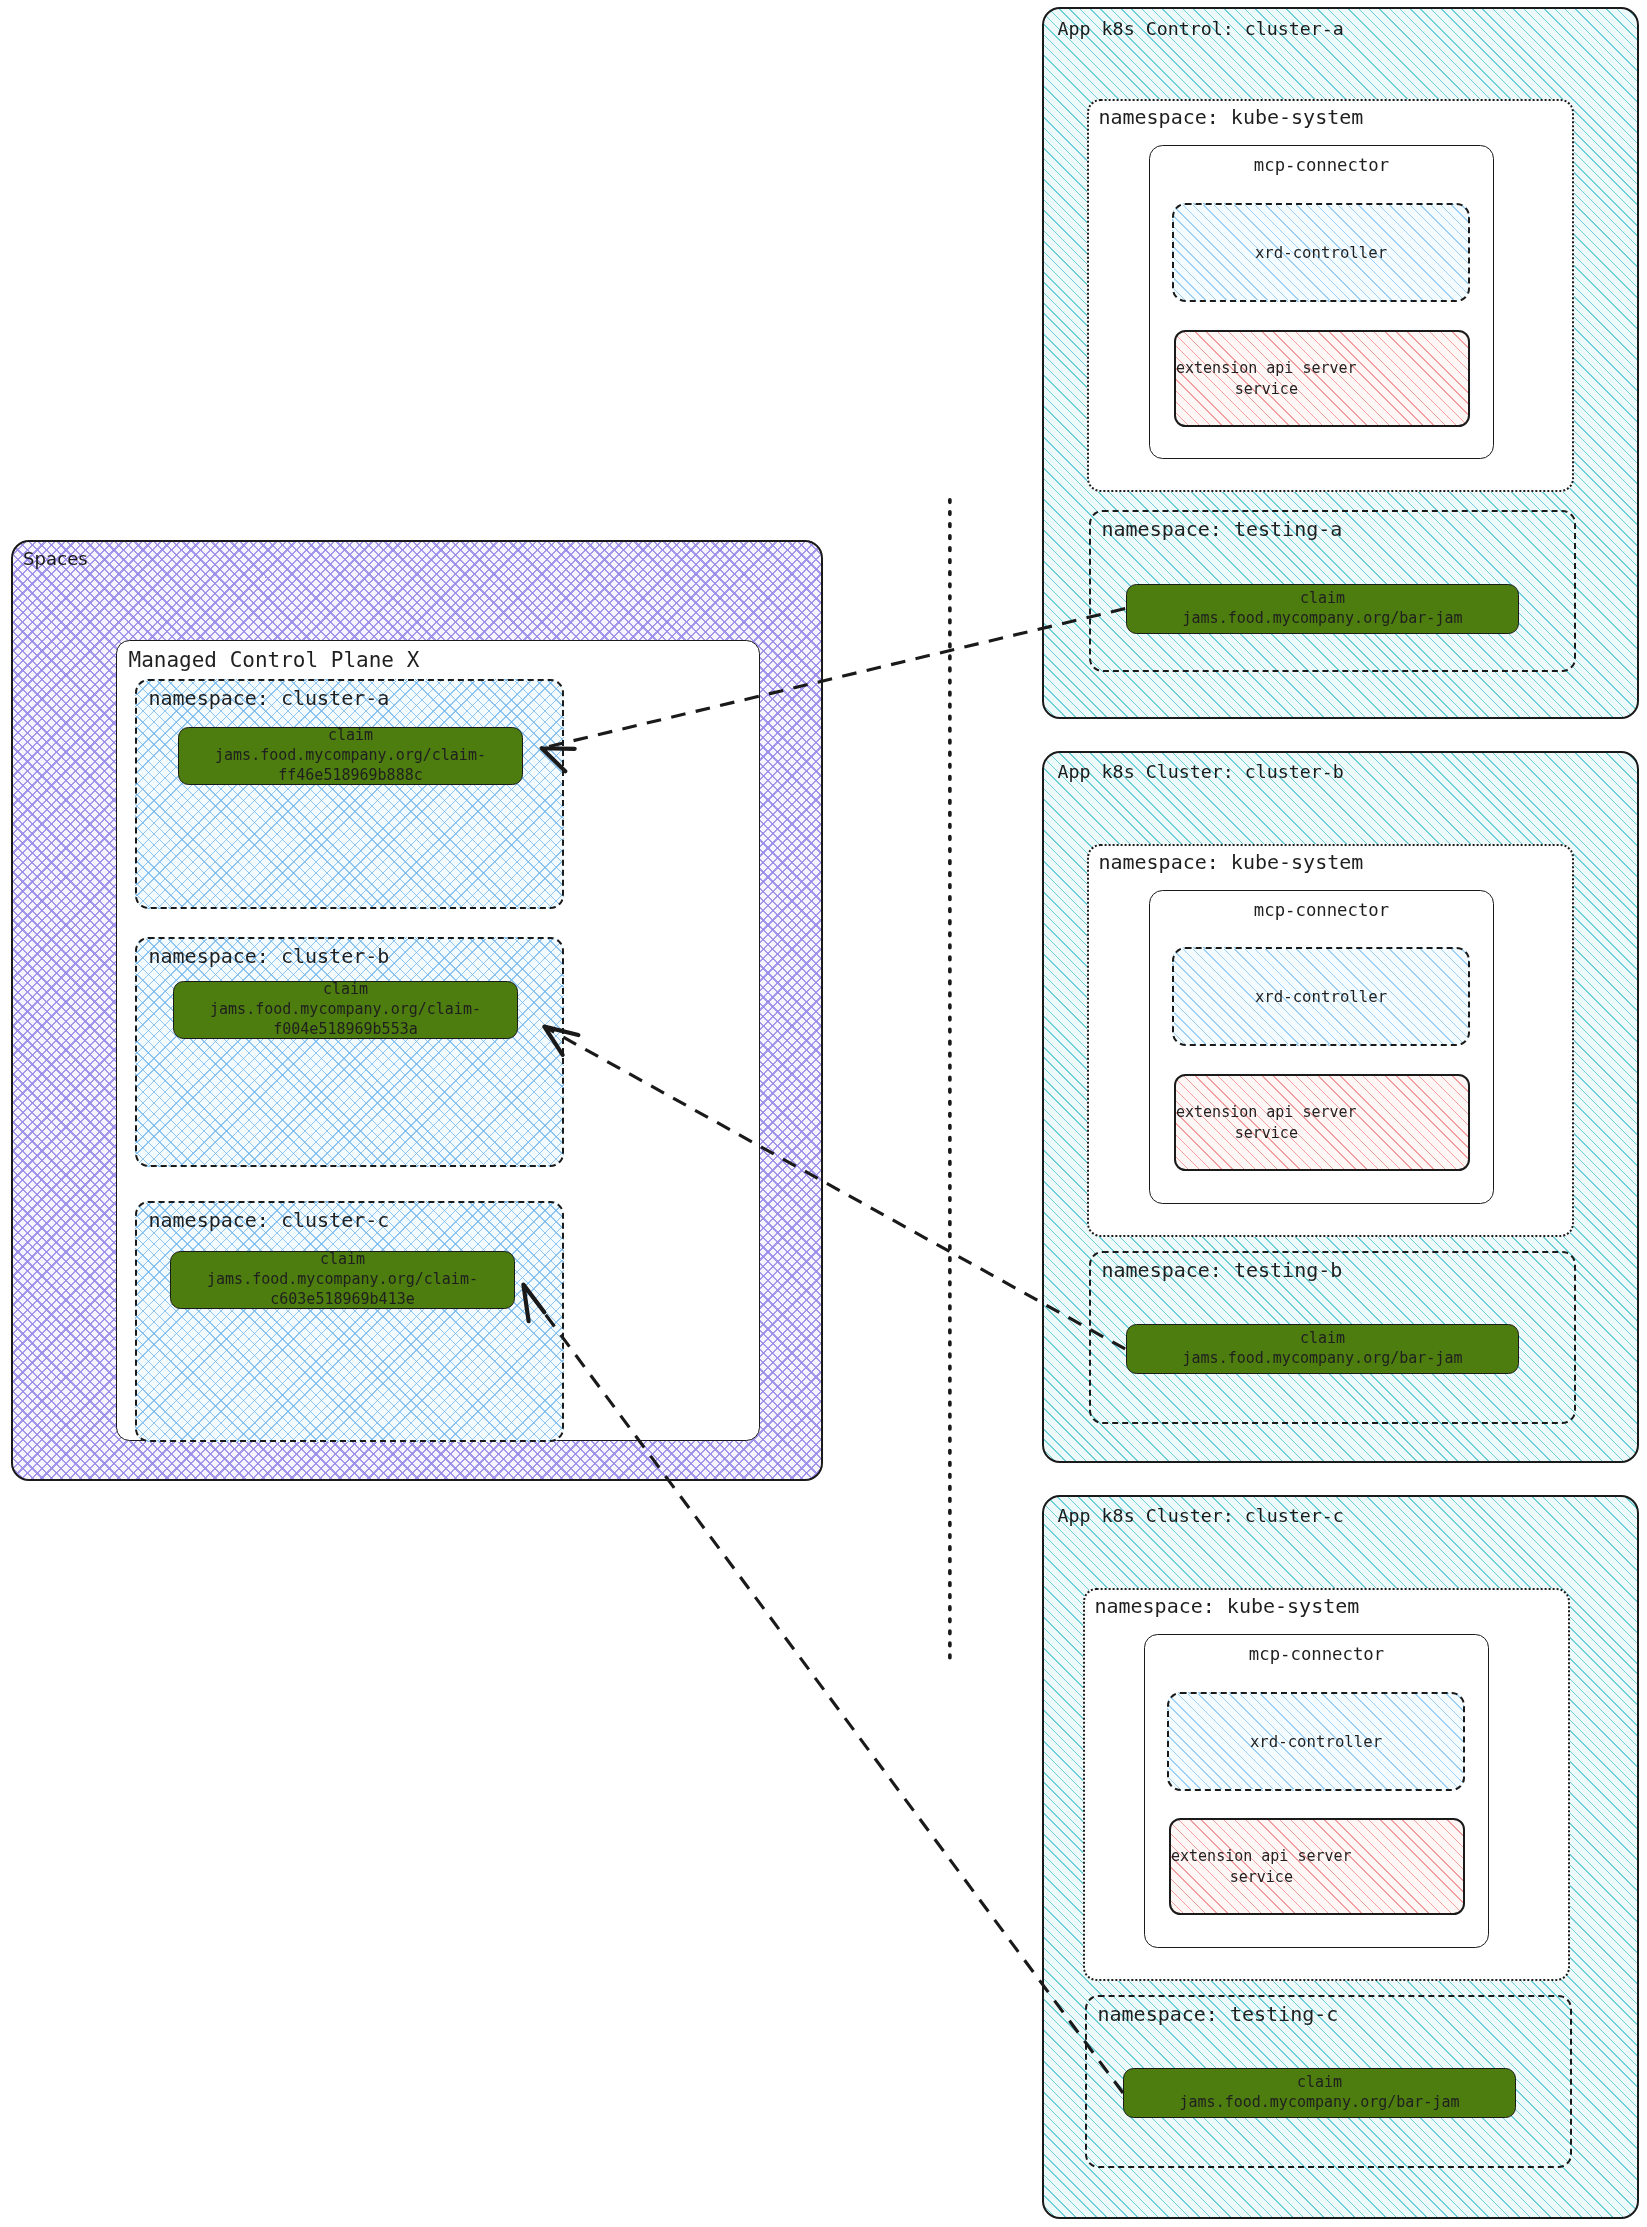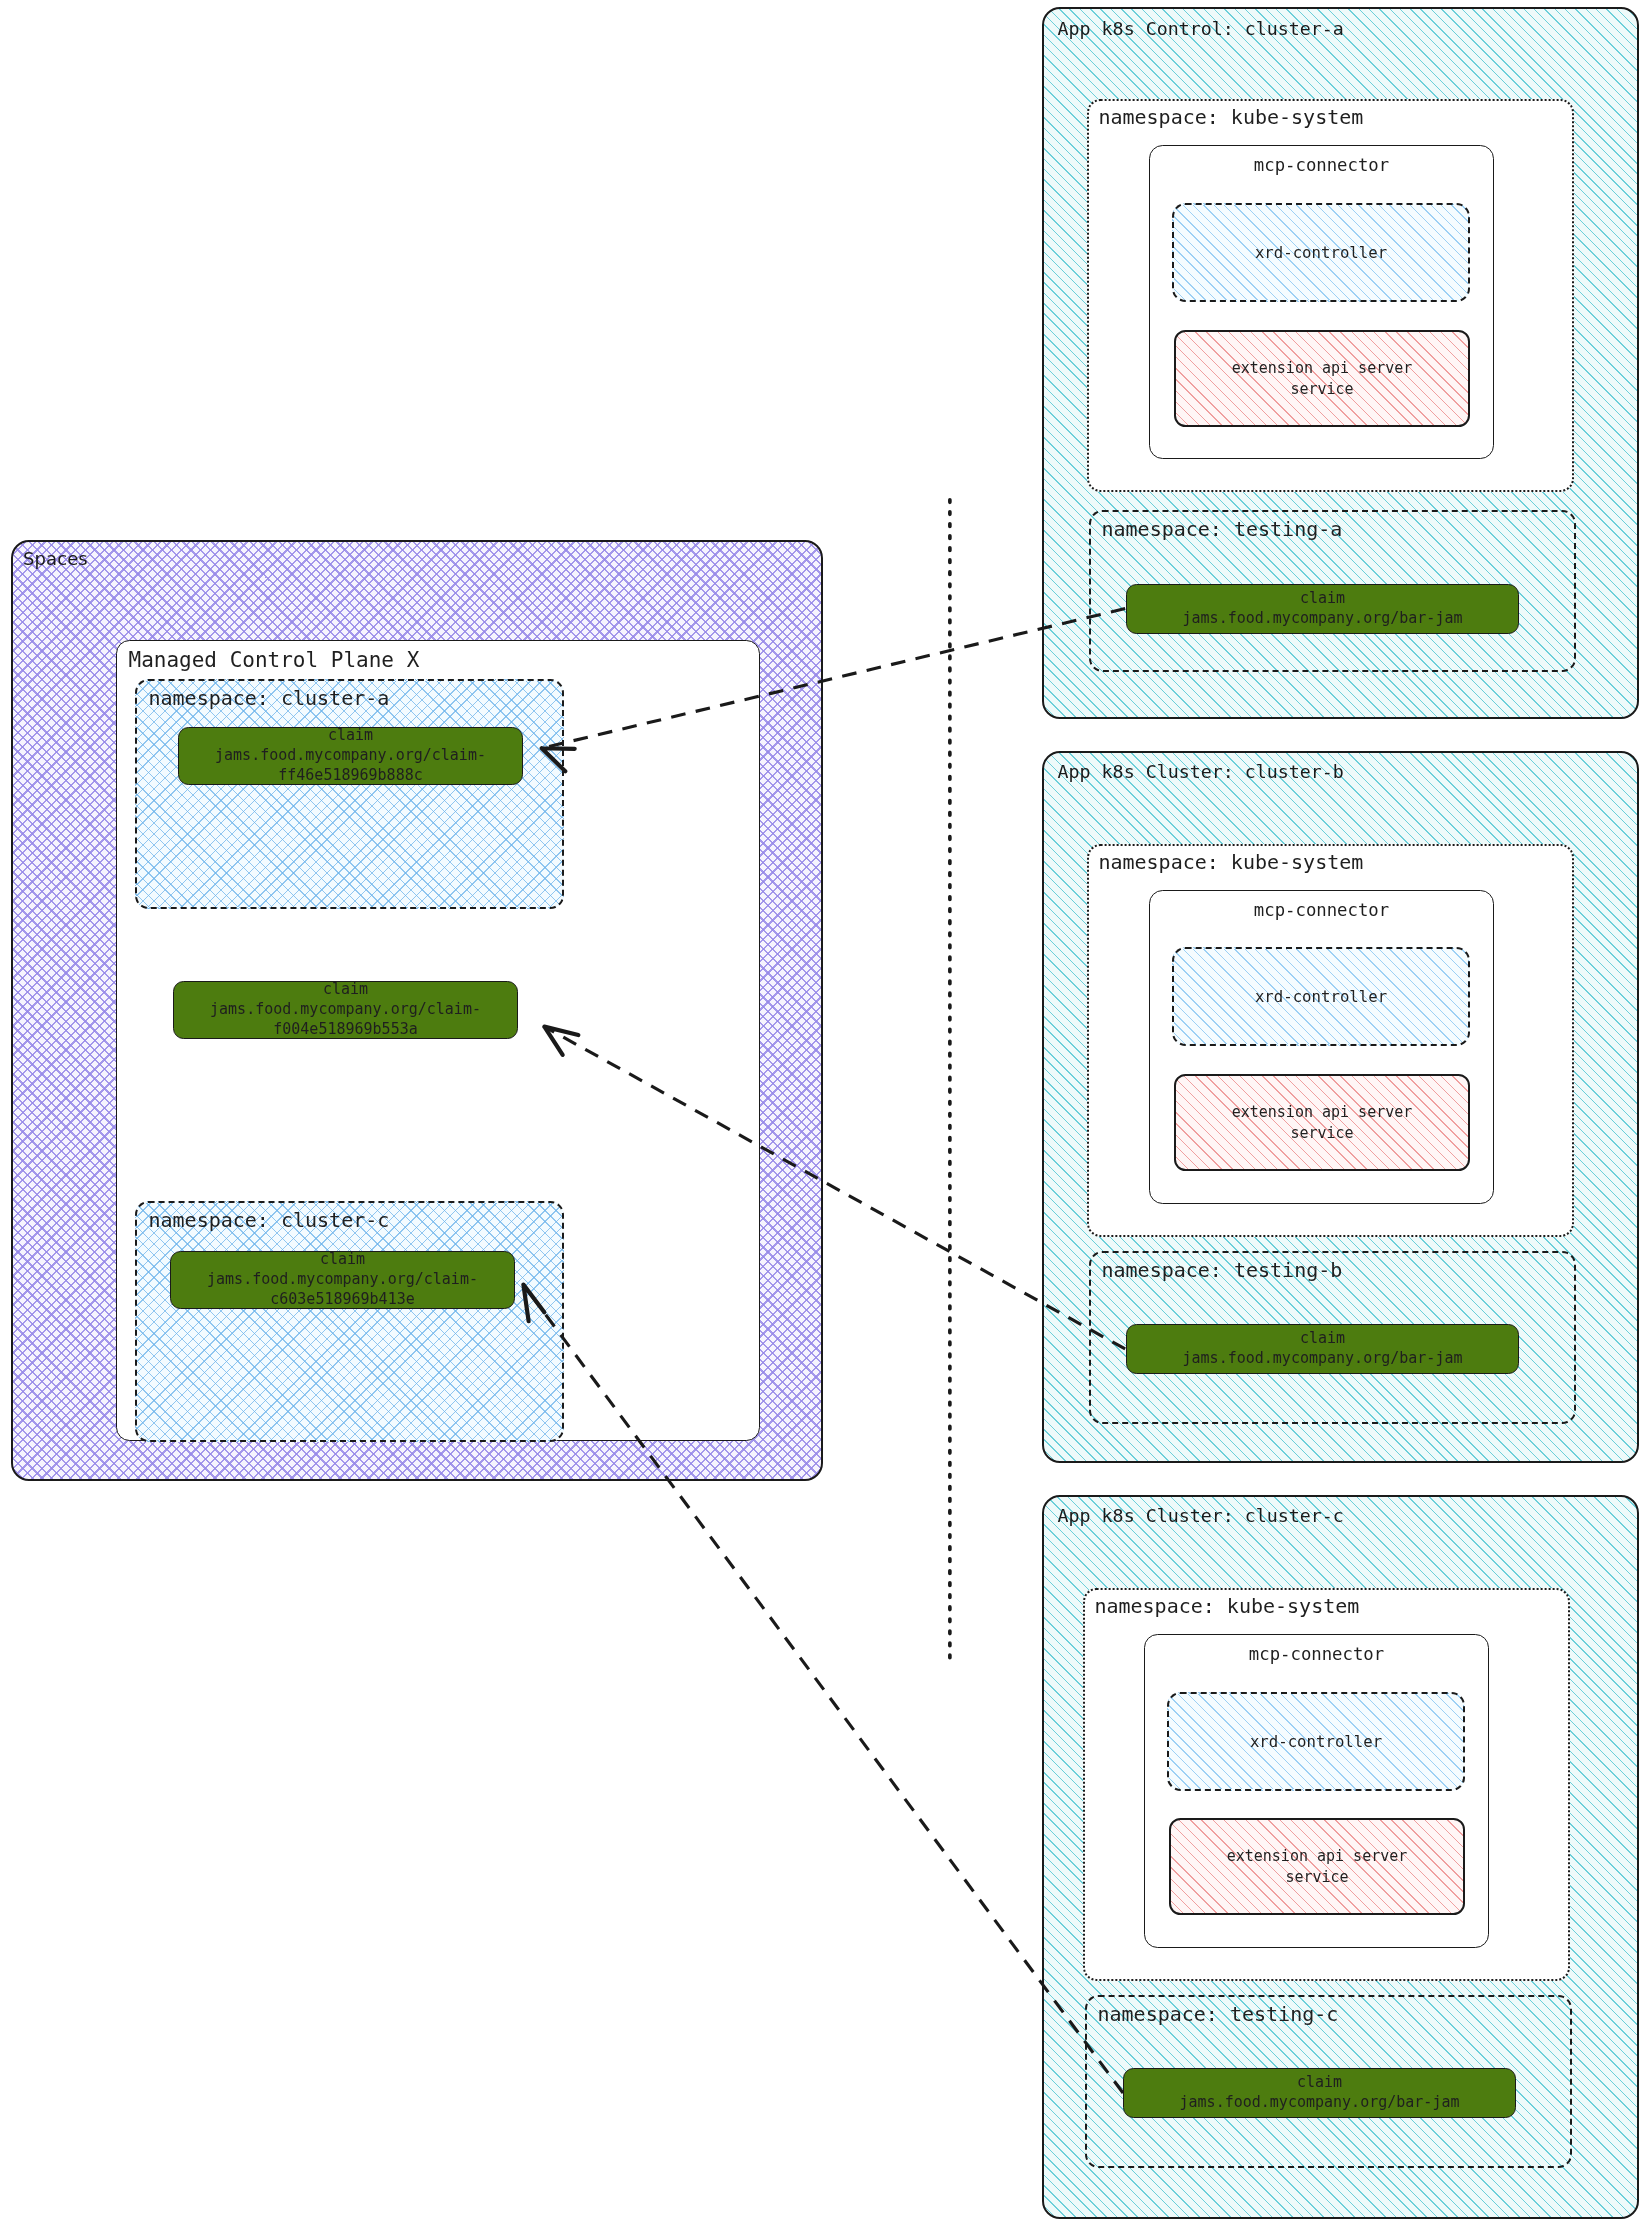--- a/index.html
+++ b/index.html
@@ -128,21 +128,21 @@
     display:flex; align-items:center; justify-content:center;
     font-size:15.7px;
   }
 
   .extsvc{
     border:2.6px solid #1a1a1a;
     border-radius:11.5px;
     background-color:#fff6f6;
     background-image:
       repeating-linear-gradient(45deg, rgba(238,150,150,.9) 0 1px, transparent 1px 7.9px);
-    display:flex; align-items:center; justify-content:center;
+    display:flex; align-items:center; justify-content:flex-start;
     text-align:center;
     font-size:15px;
     line-height:1.35;
   }
 
   svg.overlay{
     position:absolute; left:0; top:0;
     width:1647px; height:2227px;
     pointer-events:none;
   }
@@ -161,20 +161,23 @@
   </div>
 
   <div class="box ns-left" style="left:135px; top:679px; width:429px; height:230px;">
     <div class="lbl ns-label" style="left:11.5px; top:5.2px;">namespace: cluster-a</div>
   </div>
   <div class="claim" style="left:178px; top:727px; width:345px; height:58px;">
     <span class="c-kind">claim</span>
     <span class="c-name">jams.food.mycompany.org/claim-ff46e518969b888c</span>
   </div>
 
+  <div class="box ns-left" style="left:135px; top:937px; width:429px; height:230px;">
+    <div class="lbl ns-label" style="left:11.5px; top:5.2px;">namespace: cluster-b</div>
+  </div>
   <div class="claim" style="left:173px; top:981px; width:345px; height:58px;">
     <span class="c-kind">claim</span>
     <span class="c-name">jams.food.mycompany.org/claim-f004e518969b553a</span>
   </div>
 
   <div class="box ns-left" style="left:135px; top:1201px; width:429px; height:241px;">
     <div class="lbl ns-label" style="left:11.5px; top:5.2px;">namespace: cluster-c</div>
   </div>
   <div class="claim" style="left:170px; top:1251px; width:345px; height:58px;">
     <span class="c-kind">claim</span>

